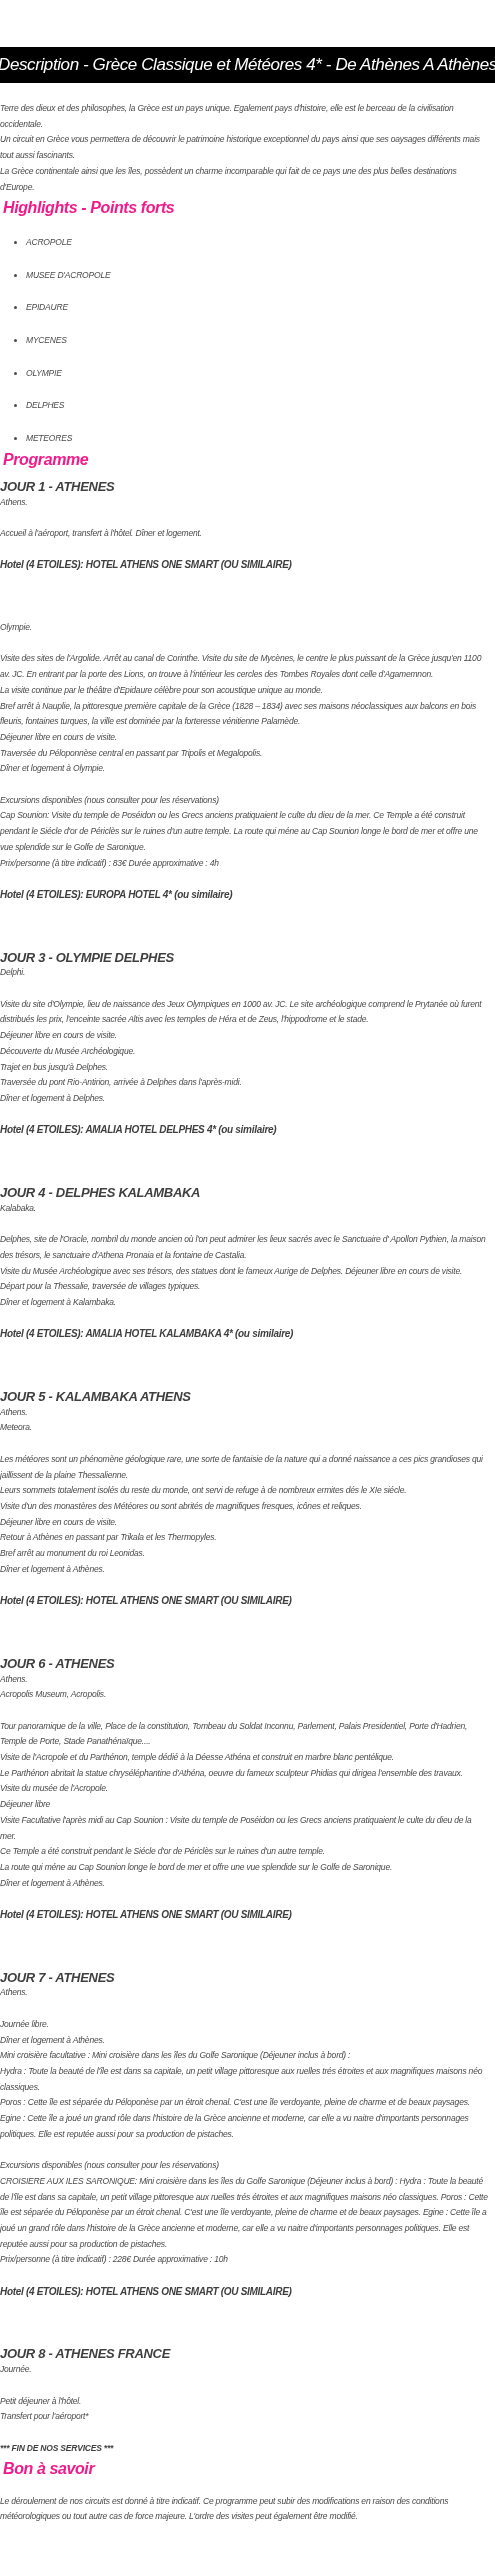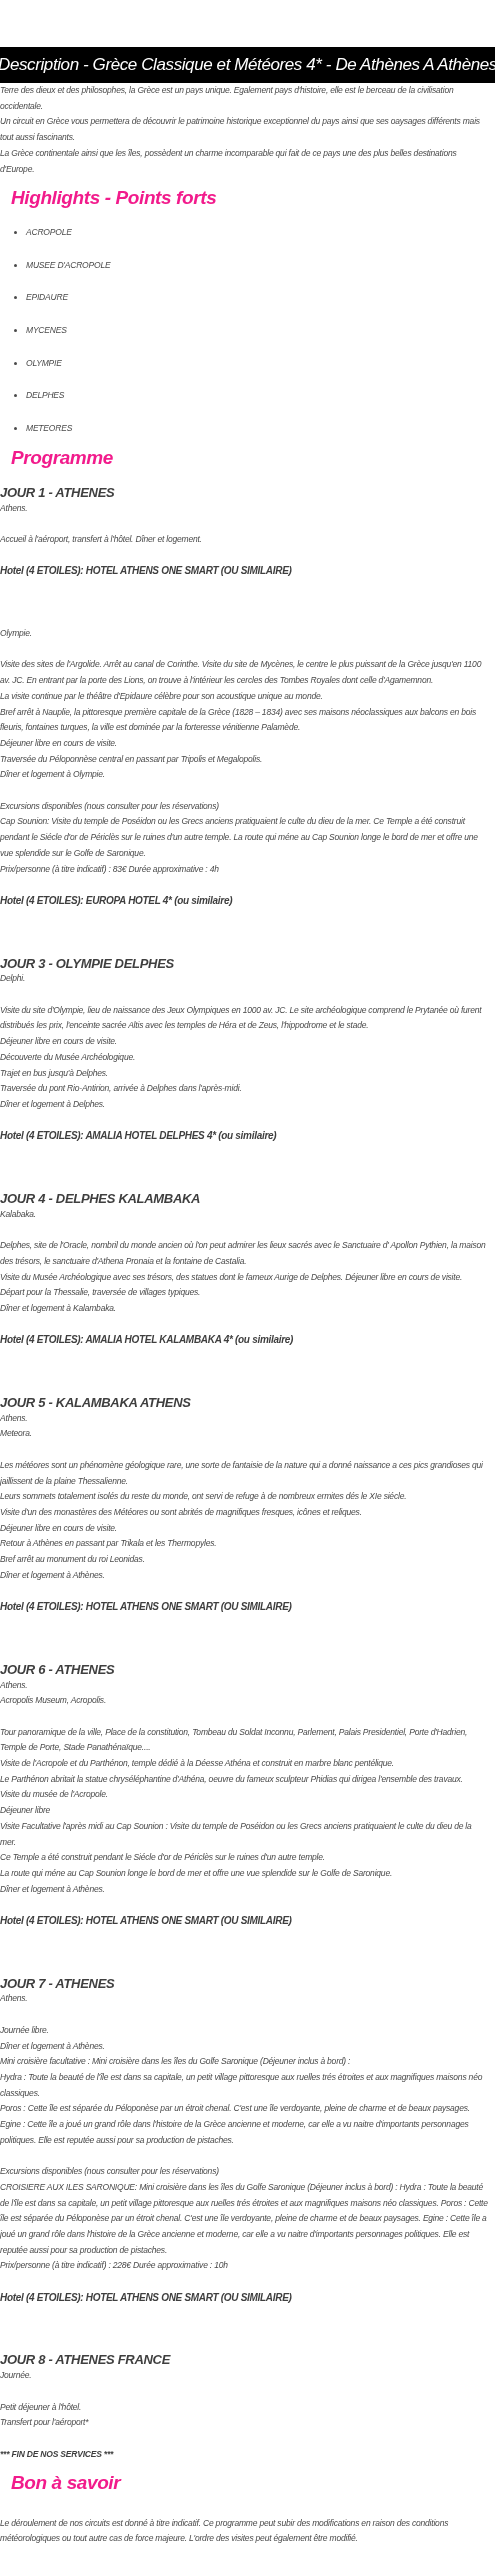--- a/index.html
+++ b/index.html
@@ -30,28 +30,28 @@
   }
   .content { padding: 0 0 0 0; width: 489px; }
   p, li, .line {
     font-style: italic;
     font-size: 8.5px;
     line-height: 15.7px;
     letter-spacing: -0.2px;
     margin: 0;
     color: #4a4a4a;
   }
-  .intro { margin-top: 0; }
+  .intro { margin-top: 18px; }
   h2.section {
     color: #f21b8c;
     font-style: italic;
     font-weight: bold;
-    font-size: 19px;
+    font-size: 16px;
     letter-spacing: -0.4px;
-    margin: 11px;
+    margin: 3px;
     line-height: 19.6px;
   }
   .highlights-title { margin-top: 23px; }
   ul.highlights {
     margin: 8.5px 0 0 0;
     padding-left: 26px;
     list-style: disc;
   }
   ul.highlights li { line-height: 15.7px; font-size: 8.5px; text-transform: none; margin-top: 17px; }
   .programme-title { margin-top: 21.6px; }

